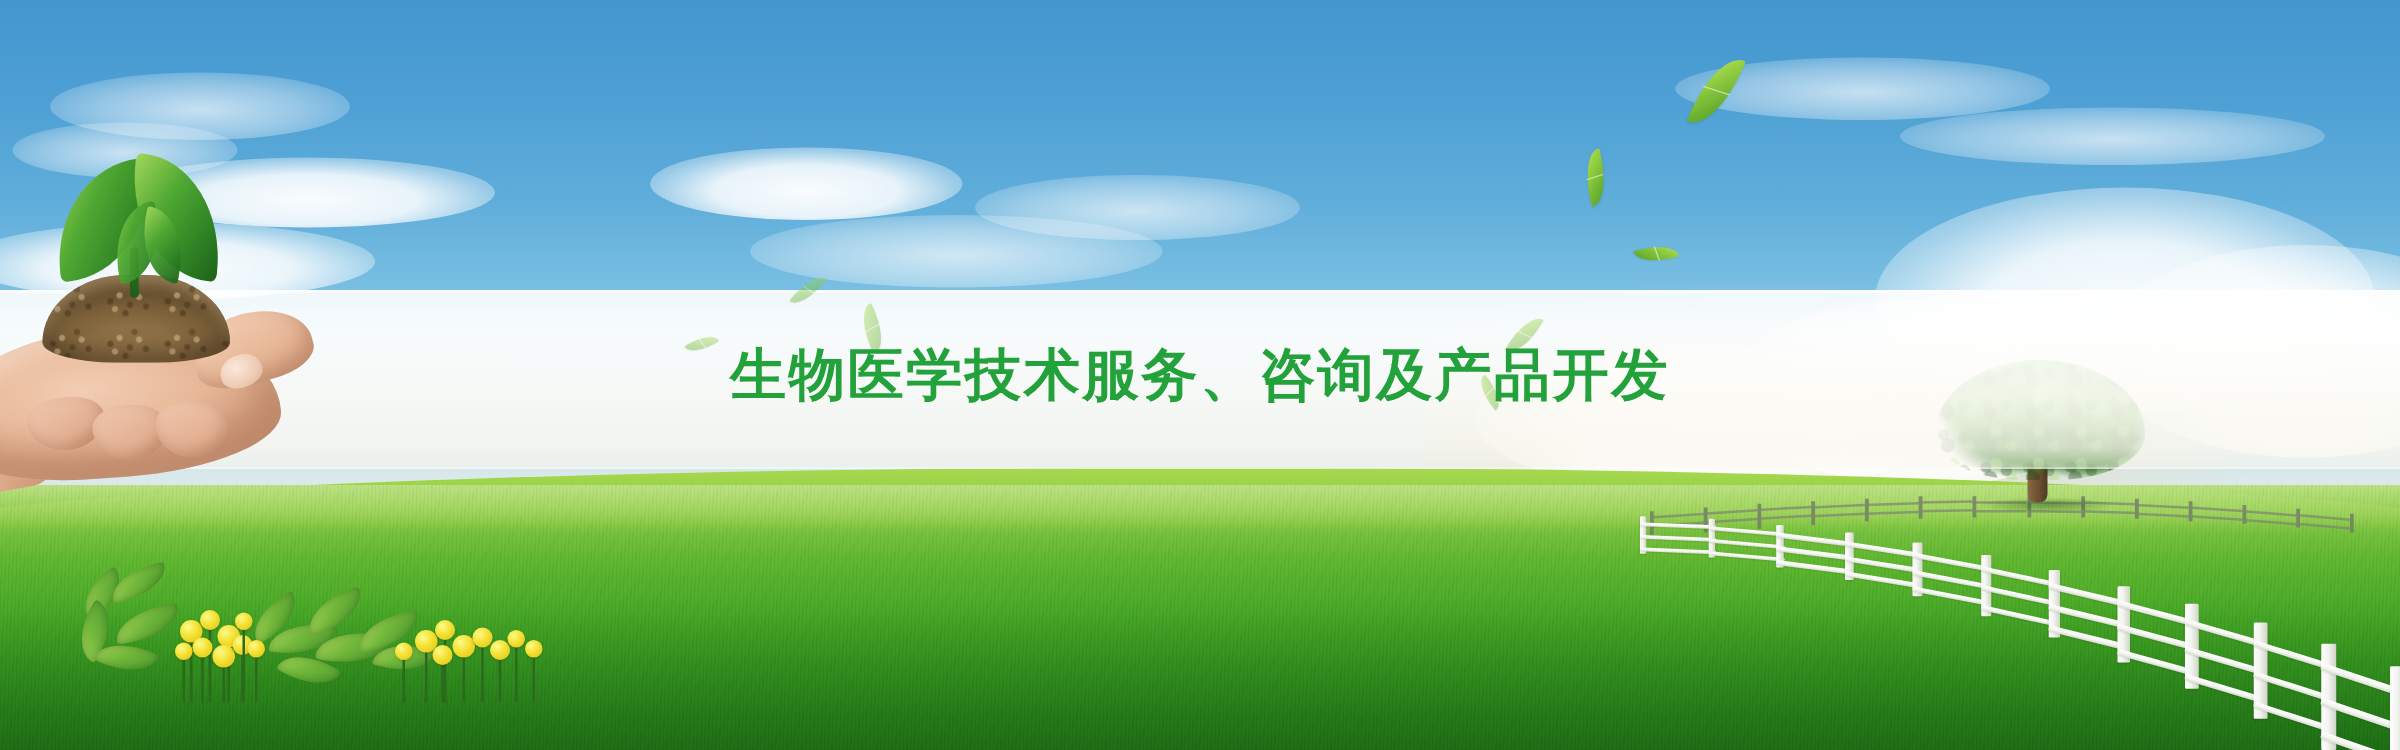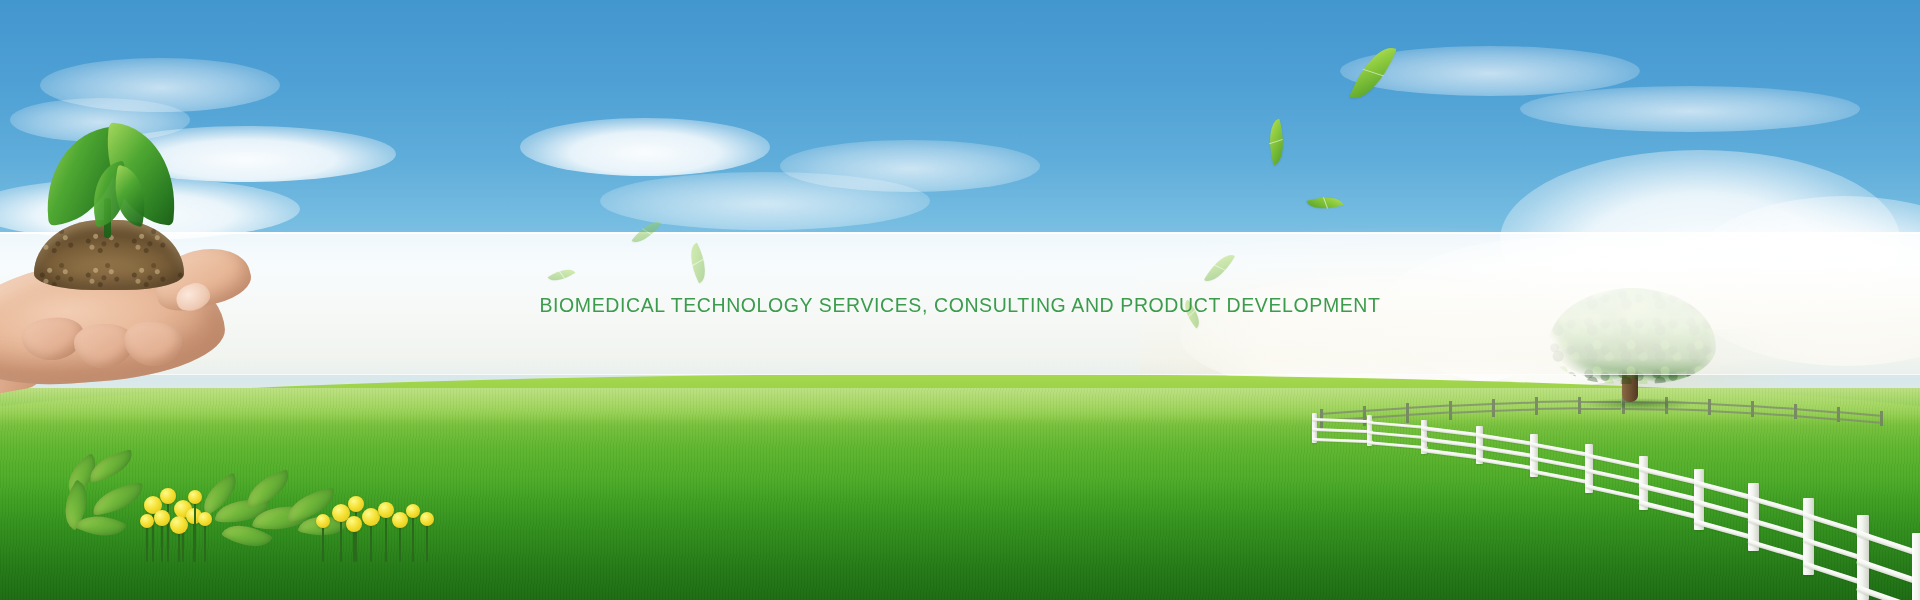--- a/index.html
+++ b/index.html
@@ -495,16 +495,16 @@
       </div>
       <div class="fleaf pale" style="position: absolute; left: 1212px; top: 250px; width: 15px; height: 36px; transform: rotate(30deg);">
         <div class="vein"></div>
       </div>
       <div class="fleaf pale" style="position: absolute; left: 1186px; top: 300px; width: 12px; height: 28px; transform: rotate(-40deg);">
         <div class="vein"></div>
       </div>
     </div>
 
   <div class="headline-wrap">
-    <h2 class="subhead">BIOMEDICAL TECHNOLOGY SERVICES, CONSULTING AND PRODUCT DEVELOPMENT</h2>
+    <h1 class="headline">生物医学技术服务、咨询及产品开发</h1>
   </div>
 
 </div>
 
 </body></html>

